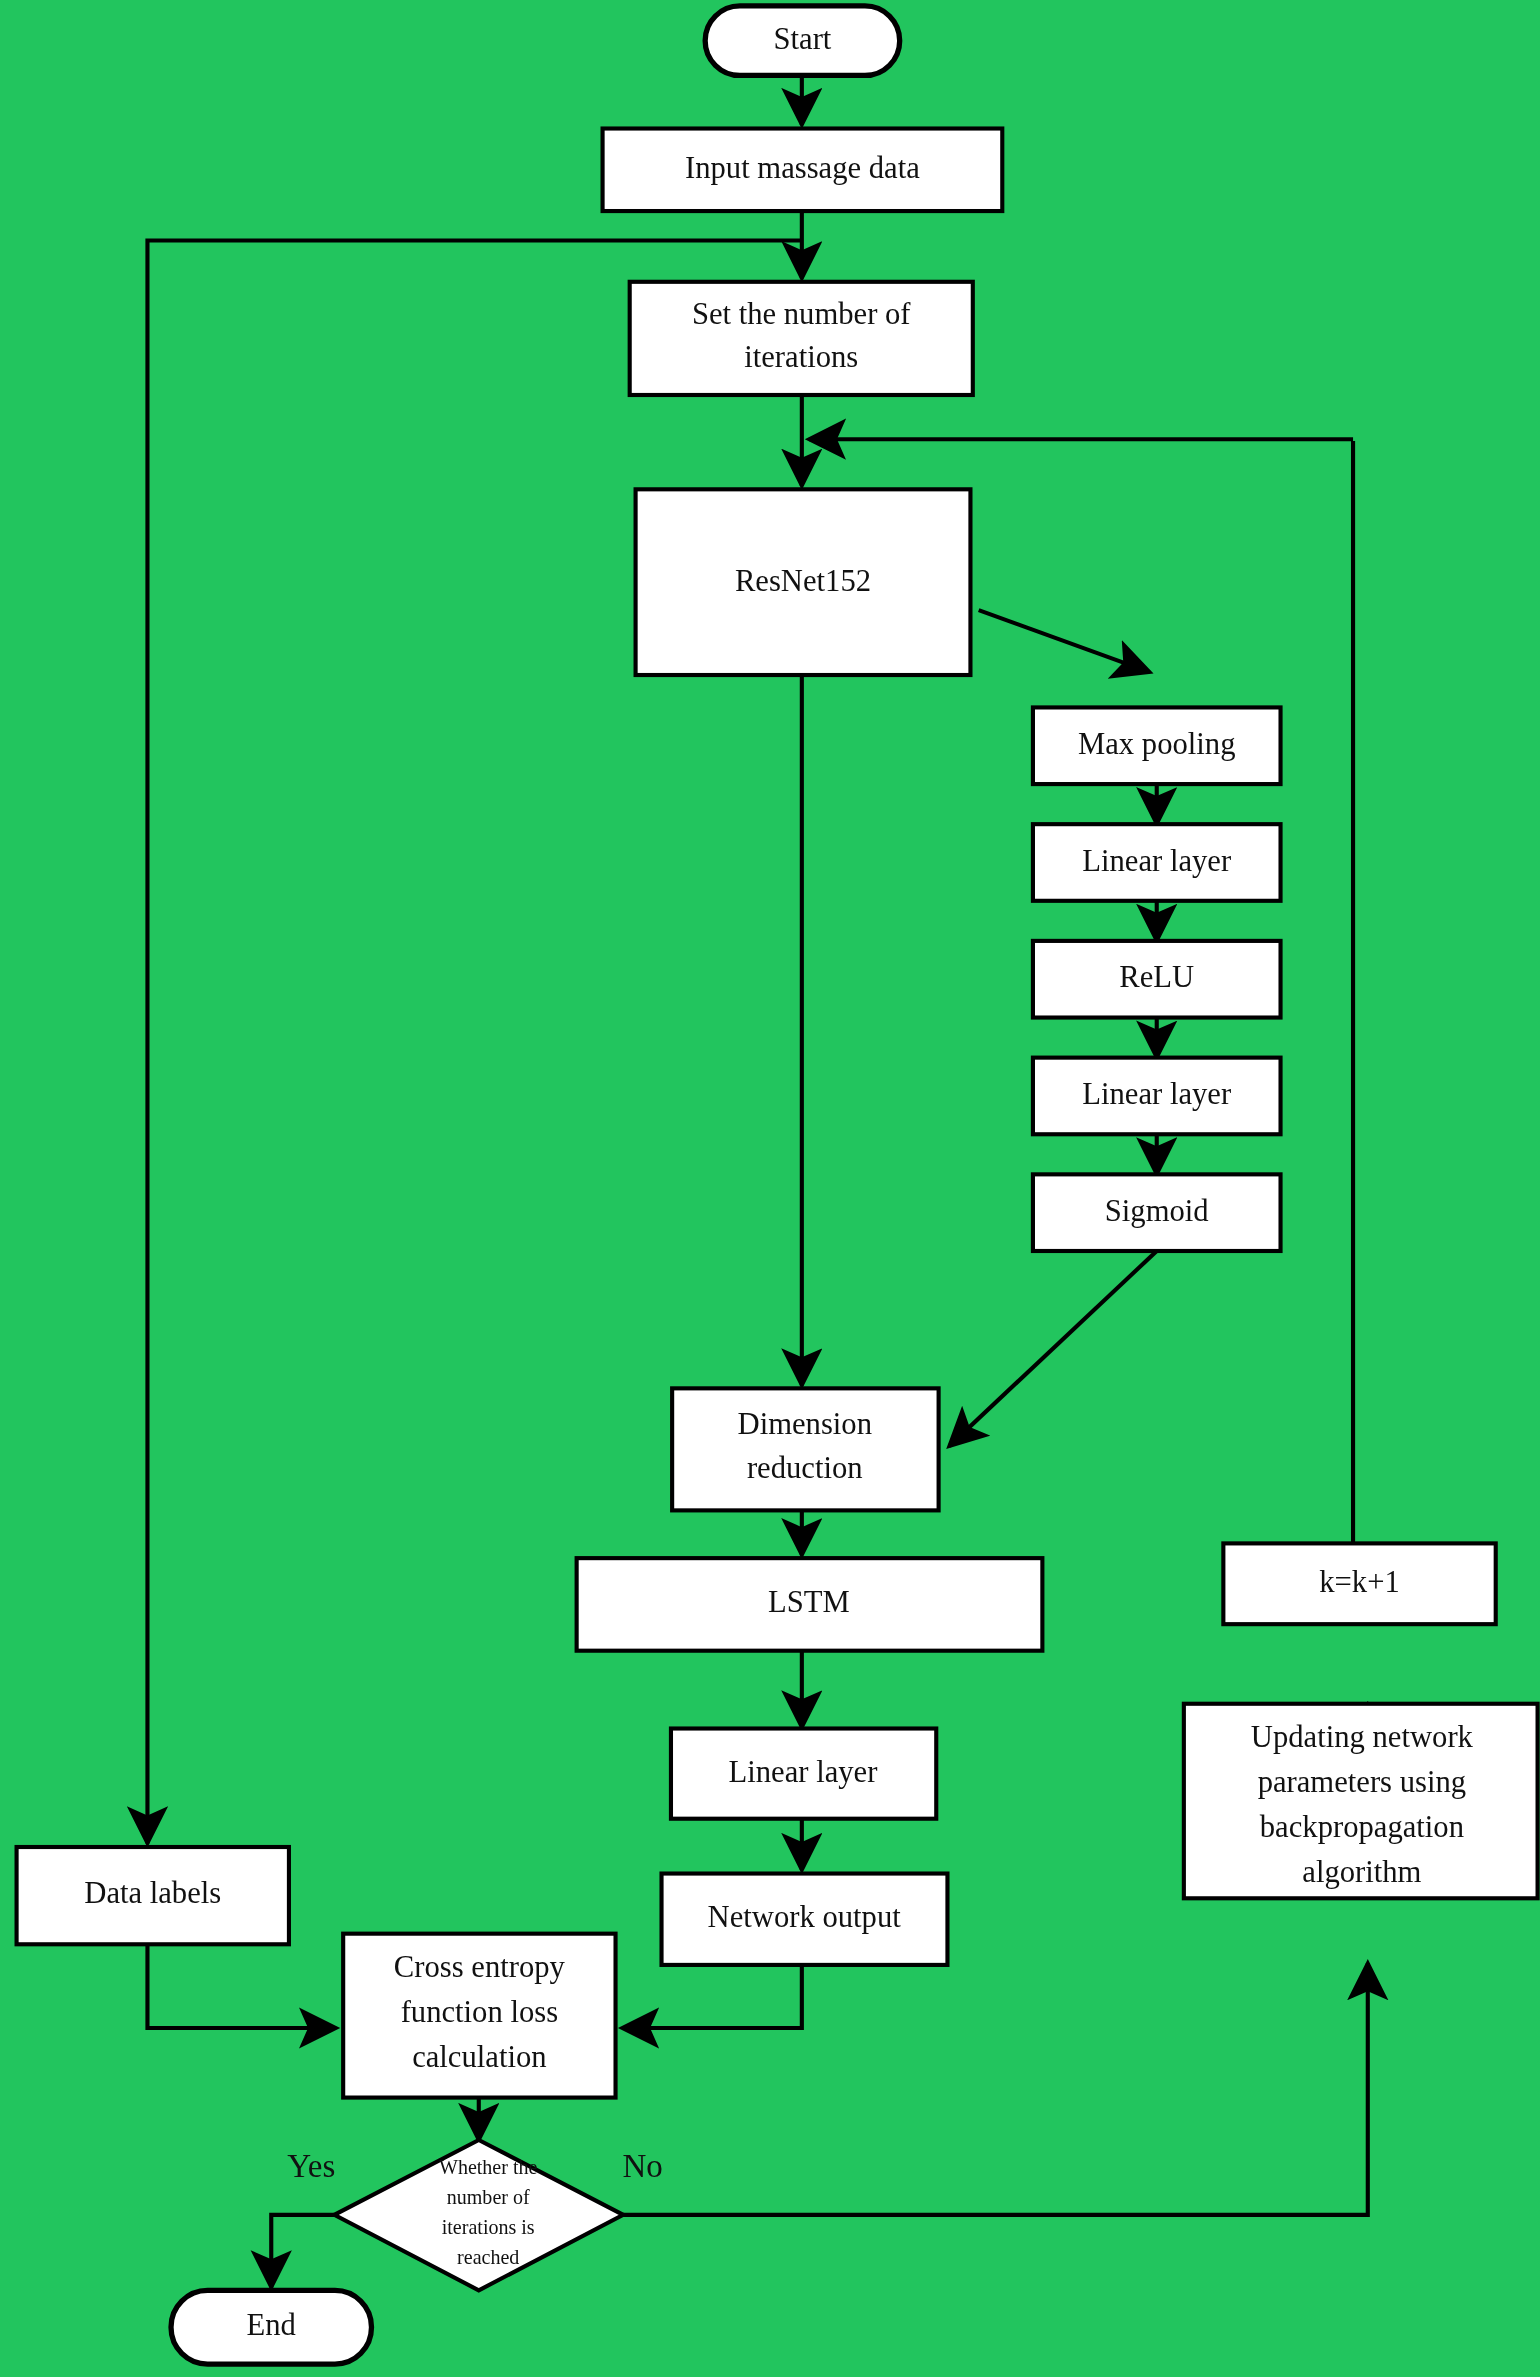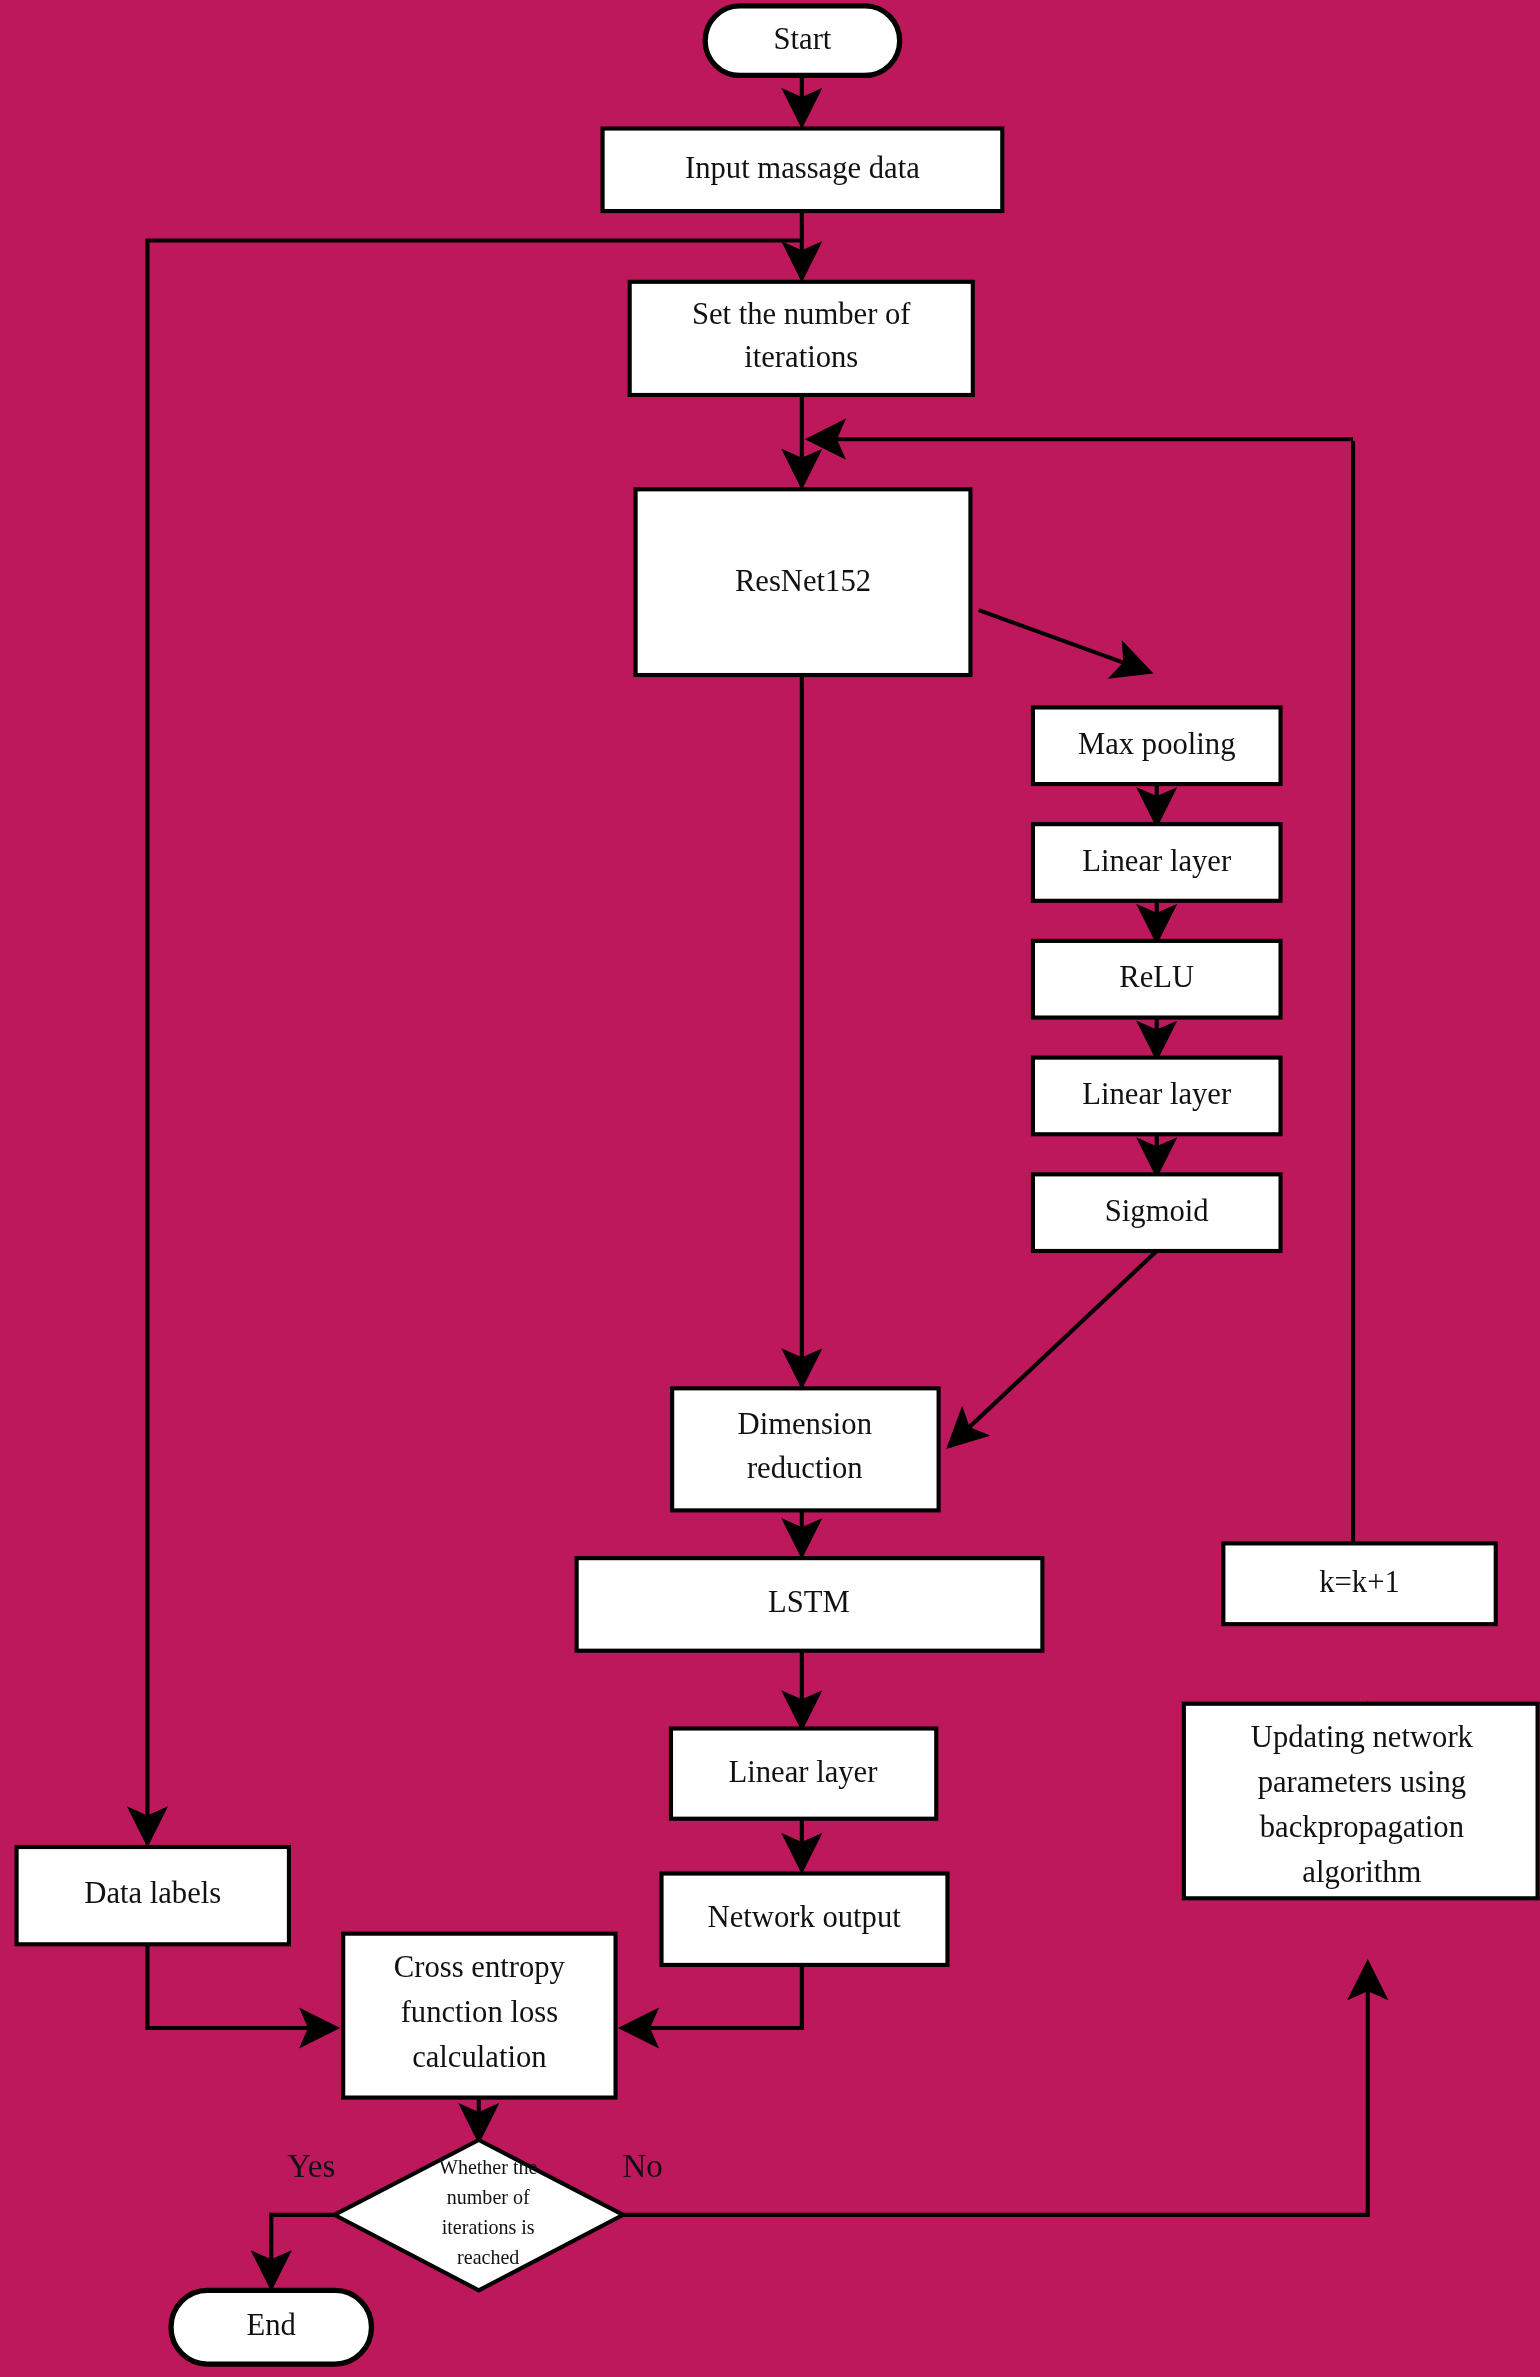--- a/index.html
+++ b/index.html
@@ -4,21 +4,21 @@
 <style>
   html, body {
     margin: 0;
     padding: 0;
     background: #ffffff;
   }
   #diagram-root {
     width: 1540px;
     height: 2377px;
     position: relative;
-    background: #be185d;
+    background: #22c55e;
     font-family: "Liberation Serif", "DejaVu Serif", serif;
   }
   svg.flow {
     display: block;
     width: 1540px;
     height: 2377px;
   }
   .node-rect {
     fill: #ffffff;
     stroke: #000000;

